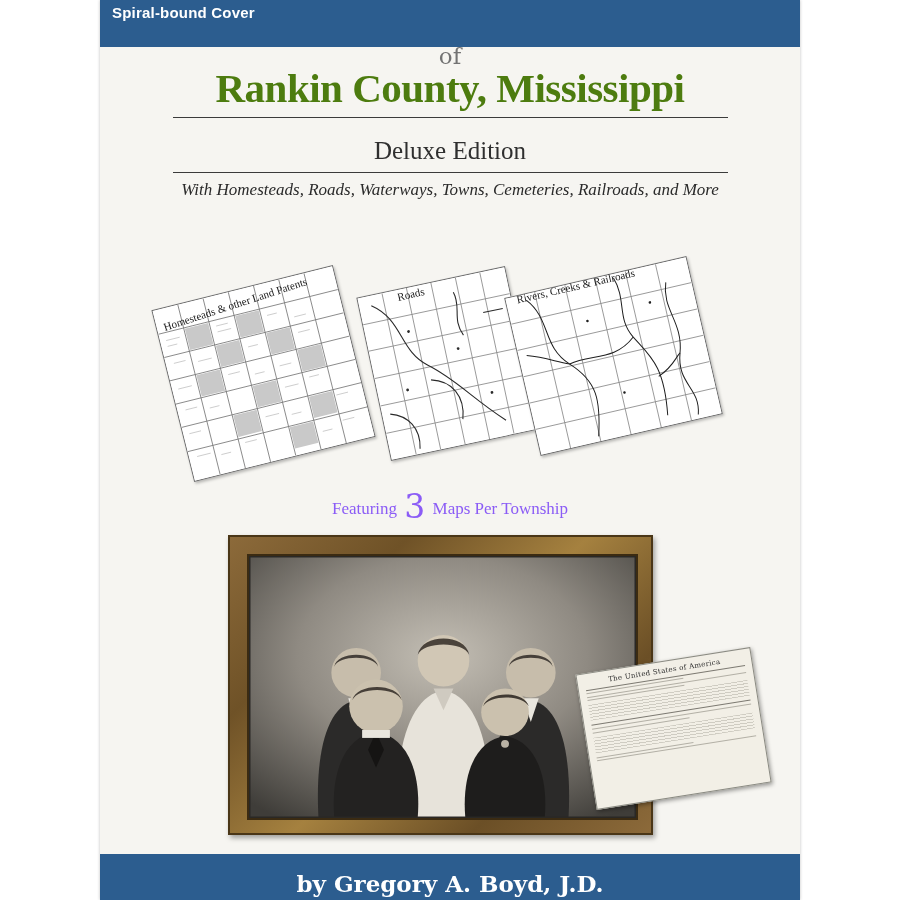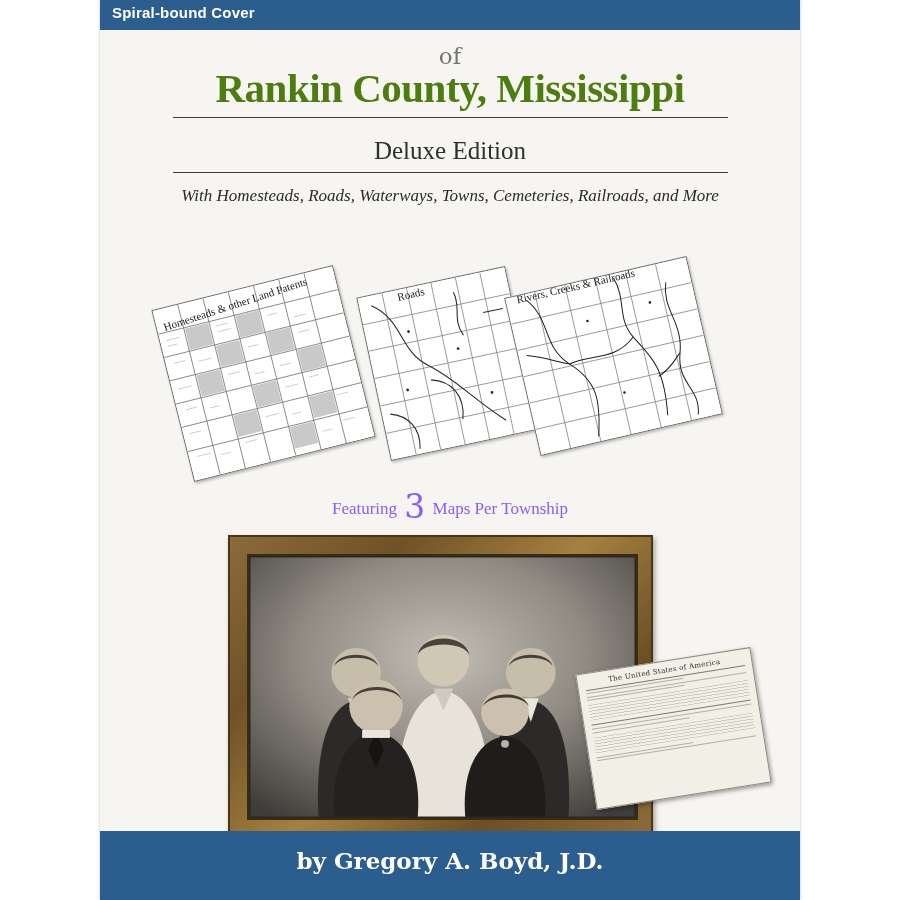--- a/index.html
+++ b/index.html
@@ -29,21 +29,21 @@
     box-shadow: 0 0 3px rgba(0,0,0,0.25);
     overflow: hidden;
   }
 
   
   .spiral-banner {
     position: absolute;
     left: 0;
     top: 0;
     width: 700px;
-    height: 30px;
+    height: 47px;
     background: #2c5d8f;
     color: #ffffff;
   }
   .spiral-banner .label {
     position: absolute;
     left: 12px;
     top: 4px;
     font-family: "Liberation Sans", sans-serif;
     font-size: 15px;
     font-weight: bold;
@@ -94,21 +94,21 @@
     font-size: 25px;
     color: #2f2f2f;
     margin-top: 19px;
     margin-bottom: 3px;
   }
   .subtitle {
     font-family: "Liberation Serif", serif;
     font-style: italic;
     font-size: 17px;
     color: #2a2a2a;
-    margin-top: 13px;
+    margin-top: 7px;
   }
 
   
   .maps-area {
     position: absolute;
     left: 0;
     top: 250px;
     width: 700px;
     height: 250px;
   }
@@ -228,21 +228,21 @@
     height: 16px;
     background: repeating-linear-gradient(to bottom, #cfccc2 0px, #cfccc2 1px, transparent 1px, transparent 3px);
   }
 
   
   .author-banner {
     position: absolute;
     left: 0;
     bottom: 0;
     width: 700px;
-    height: 69px;
+    height: 46px;
     background: #2c5d8f;
   }
   .author-banner .author {
     position: absolute;
     left: 0;
     top: 16px;
     width: 700px;
     text-align: center;
     font-family: "DejaVu Serif", serif;
     font-weight: bold;

